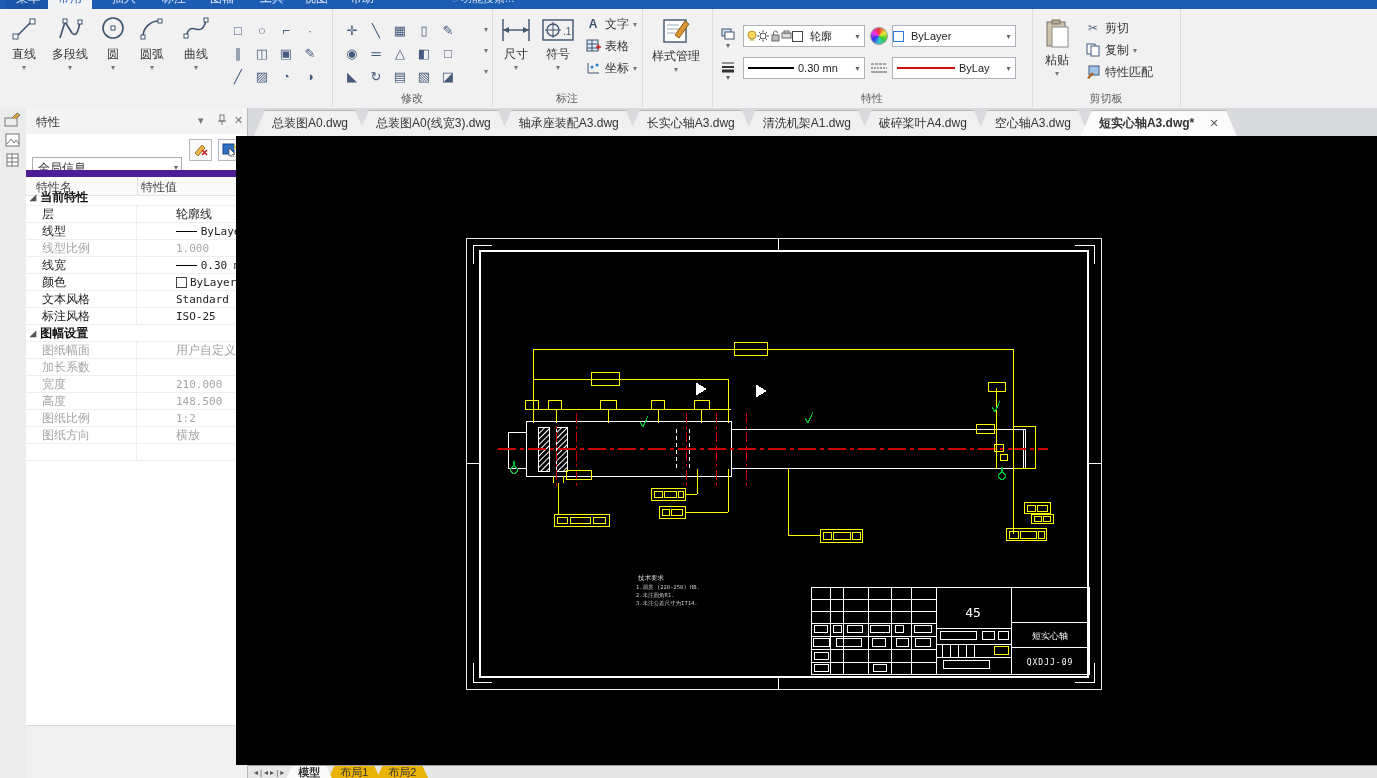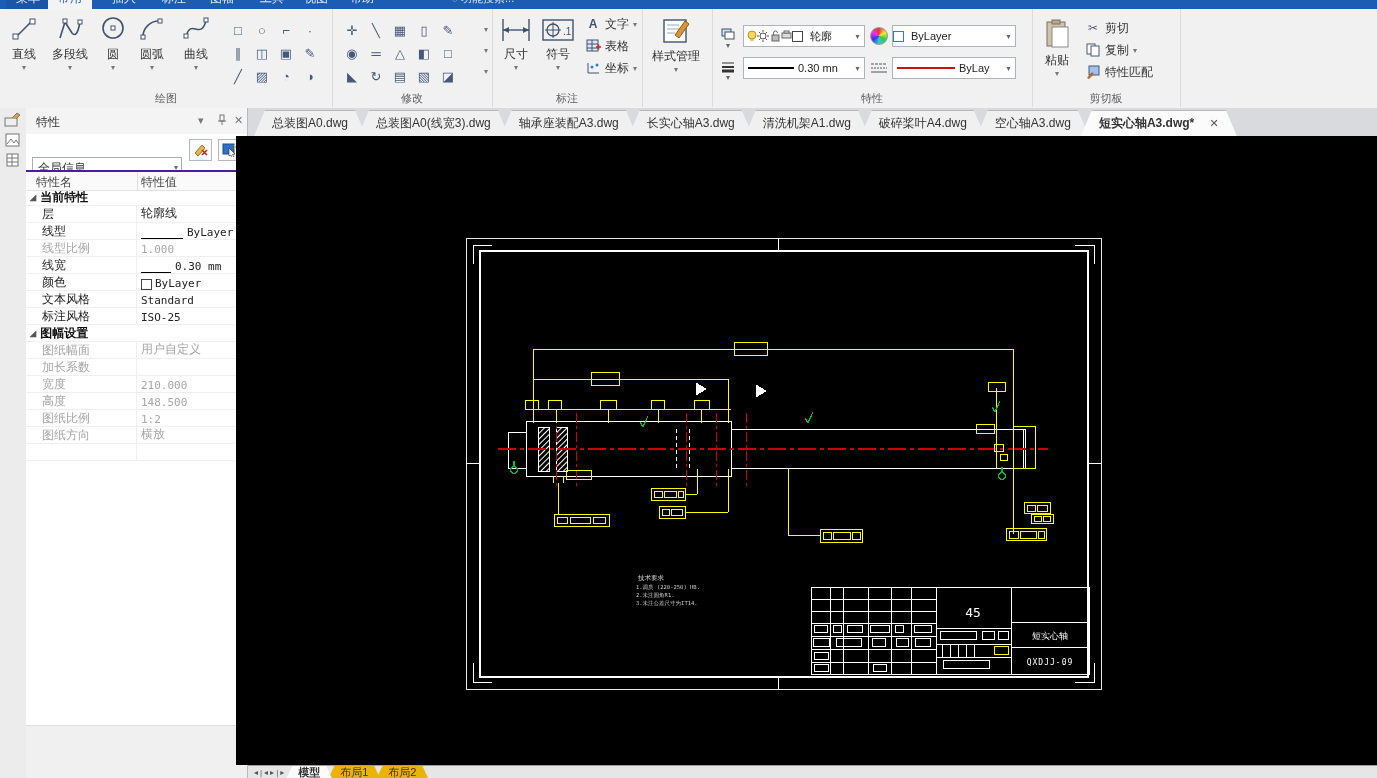--- a/index.html
+++ b/index.html
@@ -47,28 +47,28 @@
   
   .panel{position:absolute;left:26px;top:108px;width:222px;height:670px;background:#fff;border-right:1px solid #b9b9b9;box-sizing:border-box;}
   .ptitle{position:absolute;left:0;top:0;right:0;height:26px;background:#f4f4f4;font-size:12px;color:#333;}
   .ptitle .ttext{position:absolute;left:10px;top:6px;}
   .ptitle .ticon{position:absolute;top:6px;font-size:11px;color:#777;}
   .pcombo{position:absolute;left:6px;top:31px;width:150px;height:20px;border:1px solid #a9adb4;background:#fff;
           font-size:12px;color:#333;line-height:20px;padding-left:5px;box-sizing:border-box;margin-top:18px;}
   .pcombo .cdrop{position:absolute;right:3px;top:0;font-size:8px;color:#666;}
   .pbtn{position:absolute;top:31px;width:23px;height:22px;border:1px solid #b4b8bf;background:#fbfbfb;
         display:flex;align-items:center;justify-content:center;box-sizing:border-box;}
-  .phead{position:absolute;left:0;top:62px;right:0;height:18px;background:#fafafa;border-top:2px solid #4c1d95;
+  .phead{position:absolute;left:0;top:62px;right:0;height:18px;background:#fafafa;border-top:7px solid #4c1d95;
          border-bottom:1px solid #e3e3e3;font-size:12px;color:#444;}
   .rows{position:absolute;left:0;top:81px;right:0;}
   .prow{height:16px;display:flex;border-bottom:1px solid #efefef;font-size:12px;color:#222;align-items:center;}
   .prow .pname{width:111px;padding-left:16px;box-sizing:border-box;border-right:1px solid #efefef;height:100%;
                display:flex;align-items:center;white-space:nowrap;overflow:hidden;}
-  .prow .pval{flex:1;padding-left:4px;display:flex;align-items:flex-end;height:100%;white-space:nowrap;overflow:hidden;
-              font-family:"DejaVu Sans Mono",monospace;font-size:11px;}
+  .prow .pval{flex:1;padding-left:4px;display:flex;align-items:center;height:100%;white-space:nowrap;overflow:hidden;
+              font-family:"DejaVu Sans Mono",monospace;font-size:11px;margin-left:35px;}
   .prow.muted .pname,.prow.muted .pval{color:#a6a6a6;}
   .grouphead{height:16px;display:flex;align-items:center;font-size:12px;font-weight:bold;color:#111;
              border-bottom:1px solid #efefef;padding-left:4px;}
   .grouphead .tri{font-size:8px;color:#555;margin-right:4px;}
   .lineswatch{display:inline-block;width:42px;height:1px;background:#000;margin-right:4px;}
   .colorswatch{display:inline-block;width:9px;height:9px;border:1px solid #444;background:#fff;margin-right:3px;}
   .pfooter{position:absolute;left:0;right:0;bottom:0;height:52px;background:#f0f0f0;border-top:1px solid #dcdcdc;}
   
   .canvas{position:absolute;left:236px;top:136px;width:1129px;height:629px;background:#000;}
   
@@ -165,21 +165,20 @@
           <span class="gicon">·</span>
           <span class="gicon">∥</span>
           <span class="gicon">◫</span>
           <span class="gicon">▣</span>
           <span class="gicon">✎</span>
           <span class="gicon">╱</span>
           <span class="gicon">▨</span>
           <span class="gicon">◔</span>
           <span class="gicon">◑</span>
         </div>
-      <div class="rgroup-label">绘图</div>
     </div>
 
     <div class="rgroup" style="left:332px;width:160px;">
       <div style="position:absolute;left:8px;top:10px;width:130px;display:flex;flex-wrap:wrap;">
           <span class="gicon">✛</span>
           <span class="gicon">╲</span>
           <span class="gicon">▦</span>
           <span class="gicon">▯</span>
           <span class="gicon">✎</span>
           <span class="gicon">◉</span>

